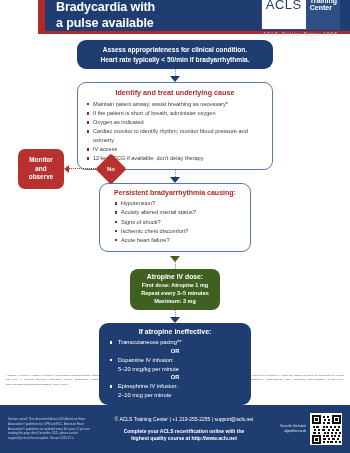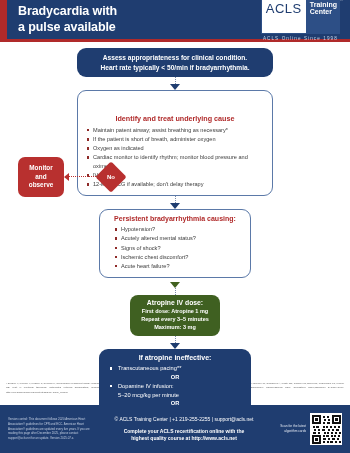--- a/index.html
+++ b/index.html
@@ -6,25 +6,26 @@
   html, body { width: 350px; height: 453px; }
   body {
     font-family: "Liberation Sans", sans-serif;
     background: #ffffff;
     overflow: hidden;
     position: relative;
   }
   
   .header {
     position: relative;
-    height: 42px;
+    height: 34px;
     background: #1f3d70;
     display: flex;
     align-items: center;
     border-bottom: 3px solid #b02a2a;
+    margin-left: 38px;
   }
   .header-accent {
     position: absolute;
     left: 0; top: 0; bottom: 0;
     width: 7px;
     background: #b02a2a;
   }
   .header-title {
     margin-left: 18px;
     color: #ffffff;
@@ -107,21 +108,21 @@
 
   .b-assess {
     width: 196px;
     padding: 5px 6px;
     font-size: 6.6px;
     font-weight: bold;
     line-height: 1.45;
   }
   .b-identify {
     width: 196px;
-    padding: 23px 8px 6px 8px;
+    padding: 5px 8px 6px 8px;
     text-align: left;
   }
   .b-identify .hd {
     color: #b02a2a;
     font-weight: bold;
     font-size: 7.2px;
     text-align: center;
     margin-bottom: 3px;
   }
   ul { list-style: none; }

